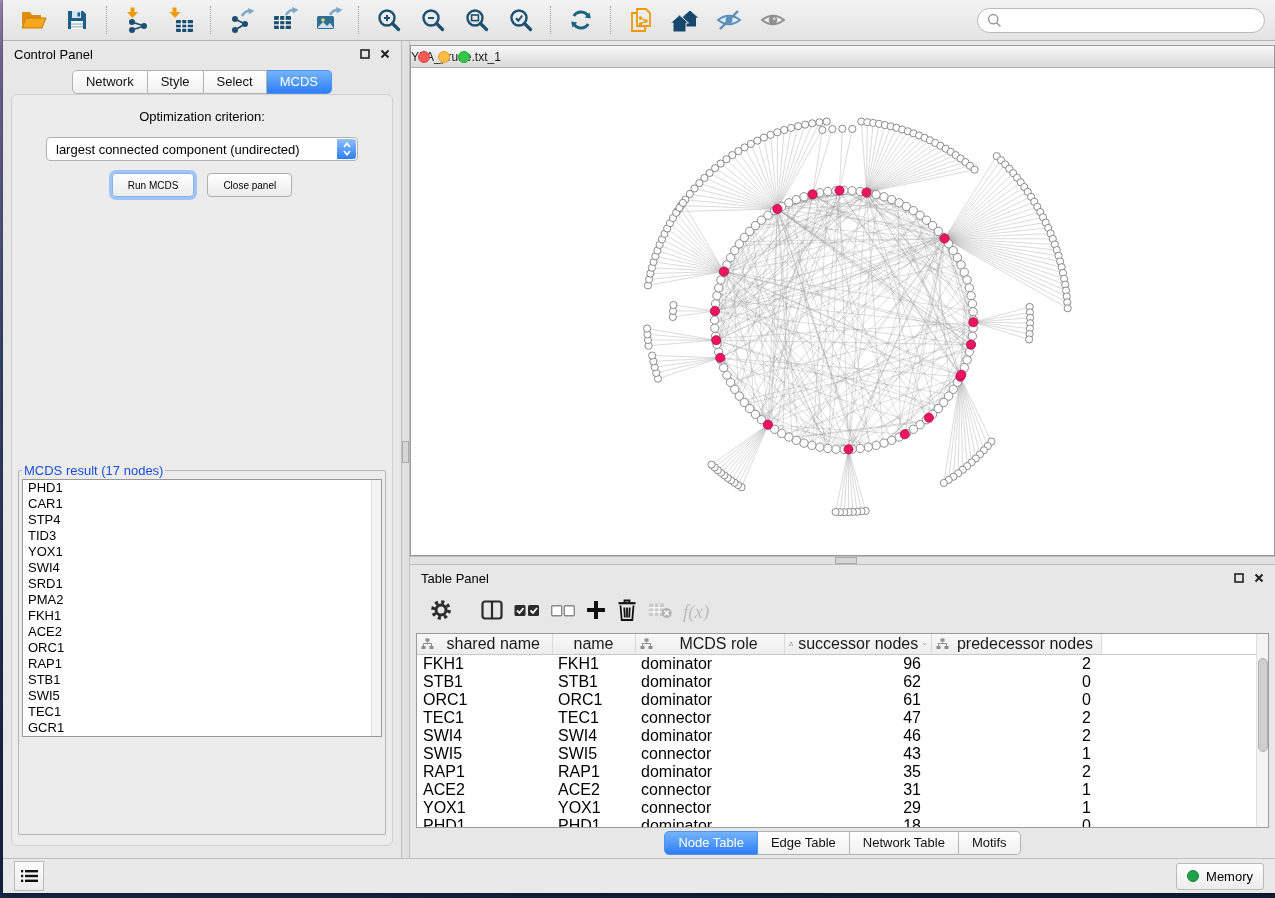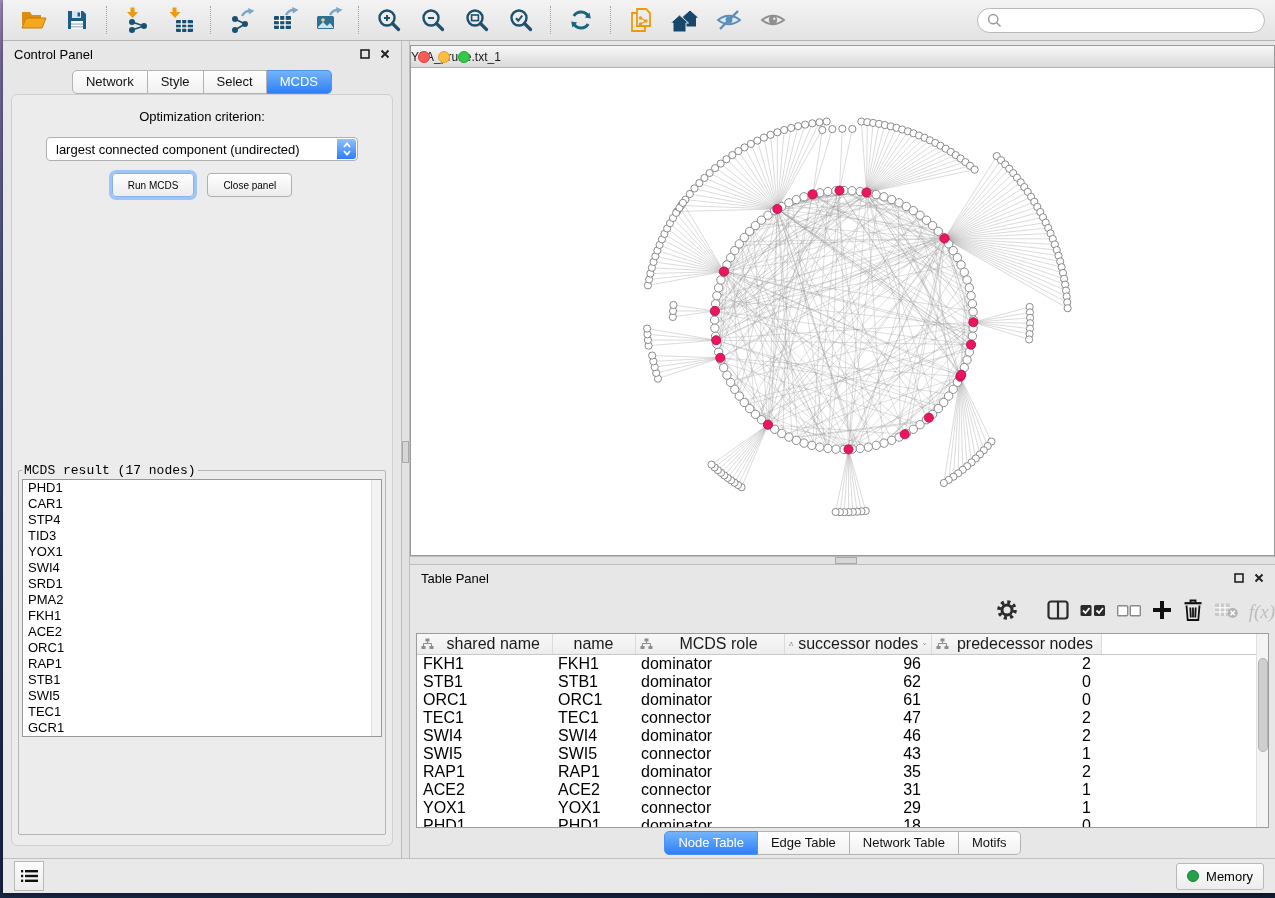--- a/index.html
+++ b/index.html
@@ -34,21 +34,21 @@
   .combo{width:312px;height:24px;background:#fff;border:1px solid #b0b0b0;border-radius:4px;display:flex;
     align-items:center;font-size:13px;padding-left:9px;position:relative;box-sizing:border-box;}
   .combo .stepper{position:absolute;right:1px;top:1px;bottom:1px;width:19px;border-radius:0 3px 3px 0;
     background:linear-gradient(#8fc1fc,#2e7ef7);display:flex;align-items:center;justify-content:center;}
   .btn-row{display:flex;gap:13px;margin-top:12px;}
   .push-btn{height:24px;padding:0 15px;background:linear-gradient(#ffffff,#ececec);border:1px solid #b0b0b0;
     border-radius:4px;font-size:10px;font-family:"Liberation Sans",sans-serif;color:#000;}
   .focus-ring{box-shadow:0 0 0 3px rgba(110,170,255,.6);border-color:#85b3ef;}
   fieldset.mcds{margin:266px 6px 0;align-self:stretch;border:1px solid #b5b5b5;border-radius:2px;
     padding:1px 3px 3px;height:372px;box-sizing:border-box;}
-  fieldset.mcds legend{font-size:13px;color:#000000;padding:0 2px;font-family:Liberation Mono, monospace;}
+  fieldset.mcds legend{font-size:13px;color:#1d4ed8;padding:0 2px;}
   .list-box{background:#fff;border:1px solid #989898;height:100%;box-sizing:border-box;overflow:hidden;
     position:relative;font-size:13px;}
   .list-item{height:16px;line-height:16px;padding-left:5px;color:#000;}
   .list-scroll{position:absolute;right:0;top:0;bottom:0;width:9px;background:#f3f3f3;border-left:1px solid #e0e0e0;}
   
   .v-split{width:7px;flex:0 0 7px;background:#e2e2e2;border-left:1px solid #bdbdbd;border-right:1px solid #bdbdbd;position:relative;}
   .v-split .grip{position:absolute;left:0;top:400px;width:5px;height:20px;background:#d6d6d6;border:1px solid #a9a9a9;}
   .h-split{height:7px;flex:0 0 7px;background:#e2e2e2;border-top:1px solid #bdbdbd;border-bottom:1px solid #bdbdbd;position:relative;}
   .h-split .grip{position:absolute;left:425px;top:0;width:20px;height:5px;background:#d6d6d6;border:1px solid #a9a9a9;}
   
@@ -57,21 +57,21 @@
     flex-direction:column;box-sizing:border-box;}
   .net-titlebar{height:21px;flex:0 0 21px;background:linear-gradient(#f7f7f7,#dadada);border-bottom:1px solid #b2b2b2;
     display:flex;align-items:center;padding:0 7px;position:relative;}
   .lights{display:flex;gap:8px;z-index:2;}
   .light{width:12px;height:12px;border-radius:50%;box-sizing:border-box;}
   .net-title{position:absolute;left:0;right:0;text-align:left;font-size:12px;color:#1a1a1a;}
   .net-canvas{flex:1;position:relative;background:#fff;}
   .net-canvas svg{position:absolute;inset:0;width:100%;height:100%;}
   
   .table-panel{flex:1;display:flex;flex-direction:column;min-height:0;}
-  .tp-toolbar{height:42px;flex:0 0 42px;display:flex;align-items:center;padding-left:20px;gap:11px;justify-content:flex-end;}
+  .tp-toolbar{height:42px;flex:0 0 42px;display:flex;align-items:center;padding-left:20px;gap:11px;}
   .tp-toolbar .fx{font-family:"Liberation Serif",serif;font-style:italic;font-size:19px;color:#bdbdbd;}
   .table-wrap{flex:1;margin:0 6px;background:#fff;border:1px solid #9c9c9c;position:relative;overflow:hidden;min-height:0;}
   table.data{border-collapse:collapse;width:100%;font-size:16px;table-layout:fixed;}
   table.data th{height:20px;background:linear-gradient(#f8f8f8,#ededed);border-bottom:1px solid #c9c9c9;
     border-right:1px solid #dcdcdc;font-weight:normal;padding:0 4px;overflow:hidden;white-space:nowrap;}
   table.data th.filler{background:#fff;border-right:none;}
   .hdr{display:flex;align-items:center;gap:5px;}
   .hdr .txt{flex:1;text-align:center;color:#1a1a1a;}
   table.data td{height:16px;padding:0 6px;white-space:nowrap;overflow:hidden;color:#000;}
   table.data td.num{text-align:right;padding-right:10px;}

